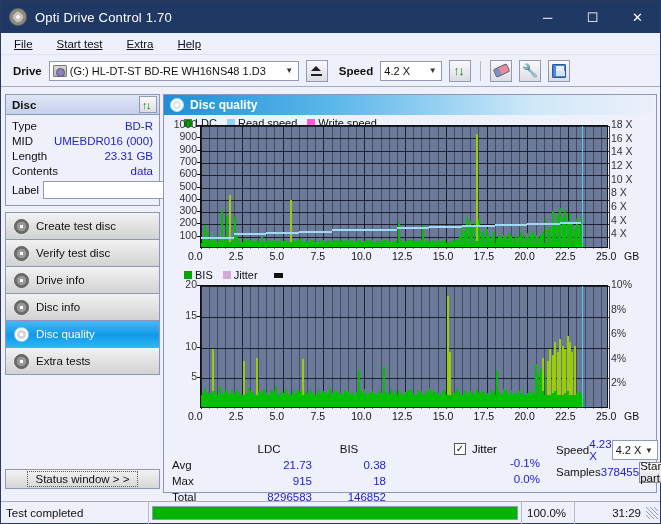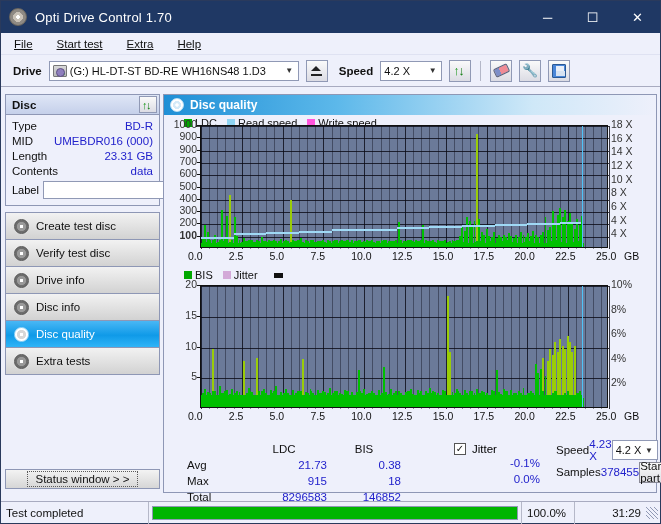--- a/index.html
+++ b/index.html
@@ -192,21 +192,21 @@
   .xlab { position:absolute; font-size:10.5px; color:#111; white-space:nowrap; }
   .gridv, .gridh { position:absolute; background:rgba(20,20,35,.45); }
   .gridv.major, .gridh.major { background:rgba(10,10,20,.8); }
   .bar { position:absolute; bottom:0; background:#00c000; }
   .bar.y { background:#9acd07; }
   .rsline { position:absolute; height:2px; background:#9fd9f5; }
   .cursorline { position:absolute; width:1.5px; background:#4fc3f7; top:0; bottom:0; }
   
   .stats { position:absolute; left:8px; top:346px; width:290px; font-size:11.5px; color:#111; }
   .stats .r { display:flex; height:16px; align-items:center; }
-  .stats .c0 { width:54px;margin-left:15px; }
+  .stats .c0 { width:54px; }
   .stats .c1 { width:86px; text-align:right; color:#2222cc; }
   .stats .c2 { width:74px; text-align:right; color:#2222cc; }
   .stats .hdr .c1, .stats .hdr .c2 { color:#111; text-align:center; }
   .jitcol { position:absolute; left:290px; top:346px; width:90px; font-size:11.5px; }
   .jit-head { display:flex; align-items:center; gap:6px; height:16px; }
   .chk {
     width:12px; height:12px; background:#fff; border:1px solid #555;
     display:flex; align-items:center; justify-content:center;
     font-size:10px; color:#111; line-height:10px;
   }
@@ -381,21 +381,21 @@
           <span>Read speed</span>
         </span>
         <span class="entry">
           <span class="sw" style="background:#ff55dd"></span>
           <span>Write speed</span>
         </span>
       </div>
 
       <div class="chart" id="chart1" style="position:absolute; left:0; top:26px; width:497px; height:143px;">
         <div class="ylabels" id="c1y" style="left: 0px; top: 4px; width: 33px; height: 123px;">
-            <div class="ylab" style="top: 103.7px; font-weight: bold;">100</div>
+            <div class="ylab" style="top: 103.7px;">100</div>
             <div style="position: absolute; right: -3px; width: 3px; height: 1px; background: rgb(17, 17, 17); top: 110.7px;"></div>
             <div class="ylab" style="top: 91.4px;">200</div>
             <div style="position: absolute; right: -3px; width: 3px; height: 1px; background: rgb(17, 17, 17); top: 98.4px;"></div>
             <div class="ylab" style="top: 79.1px;">300</div>
             <div style="position: absolute; right: -3px; width: 3px; height: 1px; background: rgb(17, 17, 17); top: 86.1px;"></div>
             <div class="ylab" style="top: 66.8px;">400</div>
             <div style="position: absolute; right: -3px; width: 3px; height: 1px; background: rgb(17, 17, 17); top: 73.8px;"></div>
             <div class="ylab" style="top: 54.5px;">500</div>
             <div style="position: absolute; right: -3px; width: 3px; height: 1px; background: rgb(17, 17, 17); top: 61.5px;"></div>
             <div class="ylab" style="top: 42.2px;">600</div>

